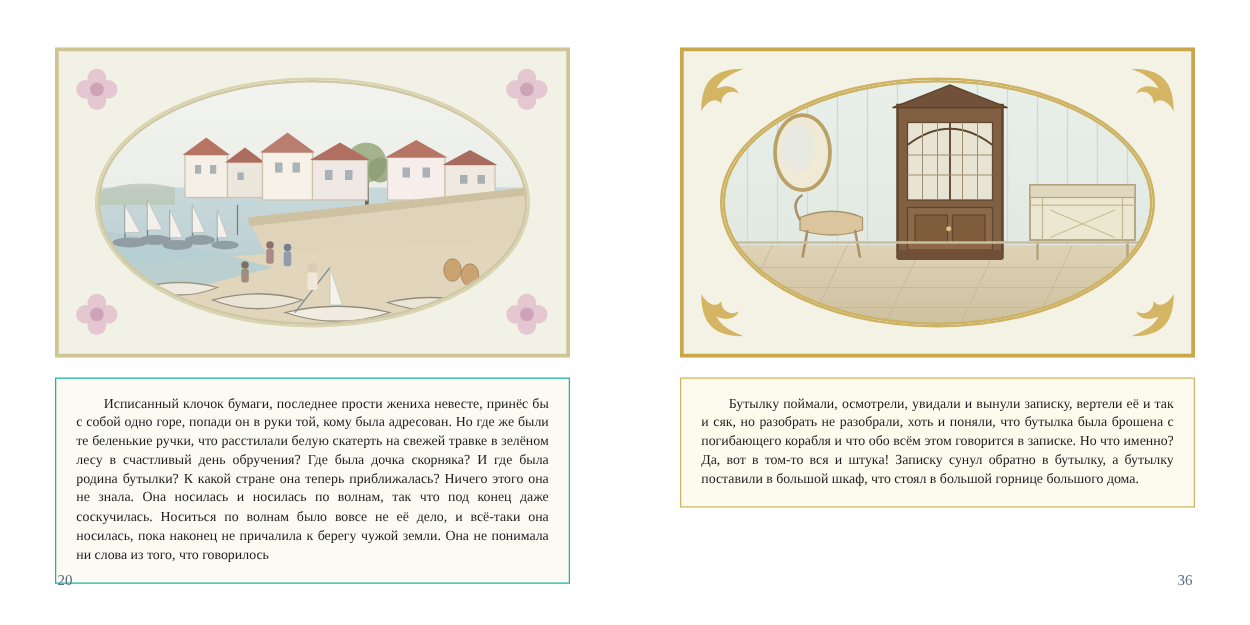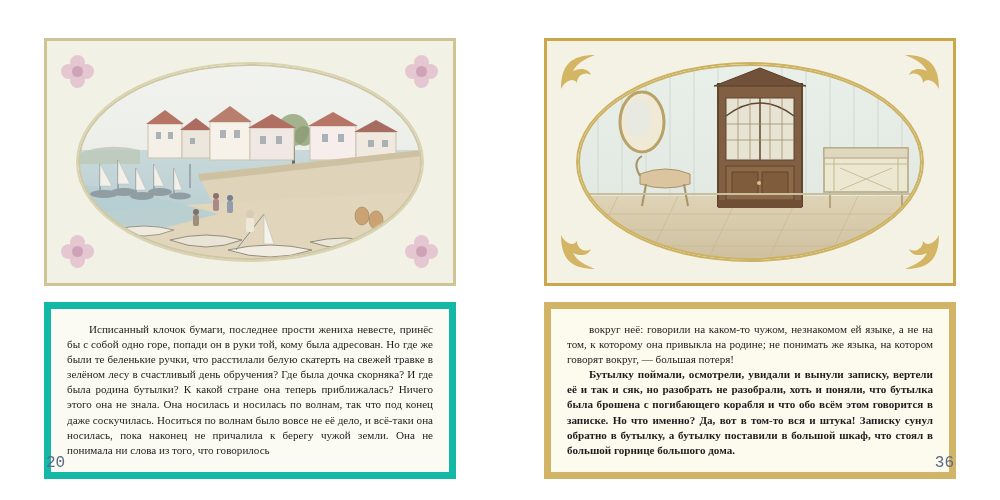--- a/index.html
+++ b/index.html
@@ -117,21 +117,21 @@
   }
   .oval-frame svg { display: block; }
 
   
   .text-block {
     position: absolute;
     left: 0;
     top: 264px;
     width: 412px;
     box-sizing: border-box;
-    border: 7px solid #14b8a6;
+    border: 1px solid #14b8a6;
     background: #fbfaf3;
     padding: 13px 16px 14px 16px;
   }
   .text-block.right-text {
     border-color: #d2b467;
     background: #fdfaee;
   }
   .text-block p {
     margin: 0;
     font-size: 11.1px;
@@ -141,23 +141,23 @@
     text-indent: 22px;
     hyphens: manual;
   }
   .text-block p + p {
     margin-top: 0;
     font-weight: bold;
   }
   .folio {
     position: absolute;
     bottom: 28px;
-    font-size: 16px;
+    font-size: 12px;
     color: #5c6a86;
-    font-family: Liberation Mono, monospace;
+    font-family: Liberation Serif, serif;
   }
   .folio.left-folio  { left: 46px; }
   .folio.right-folio { right: 46px; }
 </style>
 </head>
 <body>
 
 <div class="spread">
 
   <div class="page left">
@@ -437,21 +437,20 @@
 
               <path d="M0 130 L344 130" stroke="#c7bd9c" stroke-width="2"></path>
               <rect x="0" y="0" width="344" height="196" fill="#ffffff" opacity=".03"></rect>
             </g>
             <ellipse cx="172" cy="98" rx="171" ry="97" fill="none" stroke="#cdb262" stroke-width="2"></ellipse>
           </svg>
         </div>
       </div>
 
       <div class="text-block right-text">
-        <p>вокруг неё: говорили на каком-то чужом, незнакомом ей языке, а не на том, к которому она привыкла на родине; не понимать же языка, на котором говорят вокруг, — большая потеря!</p>
         <p>Бутылку поймали, осмотрели, увидали и вынули записку, вертели её и так и сяк, но разобрать не разобрали, хоть и поняли, что бутылка была брошена с погибающего корабля и что обо всём этом говорится в записке. Но что именно? Да, вот в том-то вся и штука! Записку сунул обратно в бутылку, а бутылку поставили в большой шкаф, что стоял в большой горнице большого дома.</p>
       </div>
     </div>
 
     <div class="folio right-folio">36</div>
   </div>
 
 </div>
 
 </body></html>

